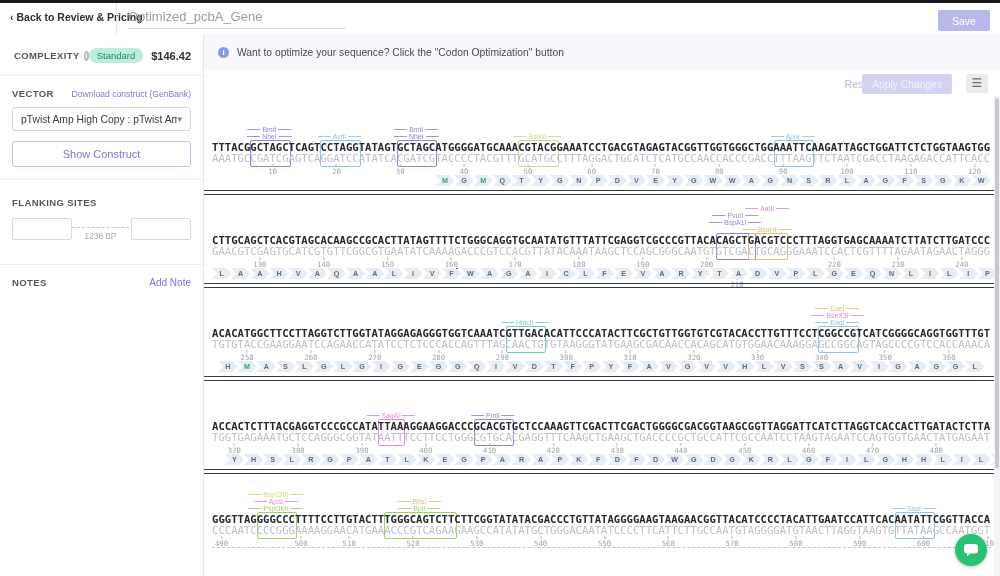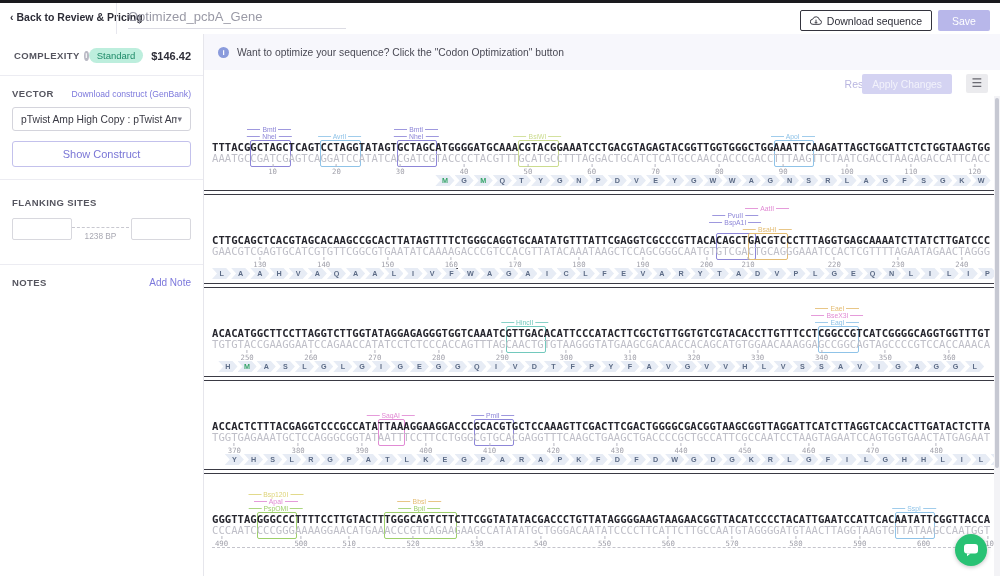--- a/index.html
+++ b/index.html
@@ -87,27 +87,20 @@
 
 <div class="screen">
   <div class="topstrip"></div>
 
   <div class="topbar">
     <div class="back">
       <span class="chev">‹</span><span>Back to Review &amp; Pricing</span>
     </div>
     <div class="vdiv"></div>
     <div class="doc-title">Optimized_pcbA_Gene</div>
-    <div class="btn-dl">
-      <svg width="12" height="10" viewBox="0 0 14 11">
-          <path d="M11 4.2A4 4 0 0 0 3.2 3.4 3 3 0 0 0 3.5 9.4h7a2.6 2.6 0 0 0 .5-5.2z" fill="none" stroke="#33333d" stroke-width="1.1"></path>
-          <path d="M7 4v4M5.4 6.6L7 8.2 8.6 6.6" stroke="#33333d" stroke-width="1.1" fill="none"></path>
-        </svg>
-      <span>Download sequence</span>
-    </div>
     <div class="btn-save">Save</div>
   </div>
 
   <div class="sidebar">
     <div class="side-row cx-row">
       <span class="cap">COMPLEXITY</span>
       <span class="info-i">i</span>
       <span class="badge">Standard</span>
       <span class="price">$146.42</span>
     </div>
@@ -319,21 +312,21 @@
             <div class="num">180</div>
           </div>
           <div class="tick" style="left: 438.785px;">
             <div class="mk"></div>
             <div class="num">190</div>
           </div>
           <div class="tick" style="left: 502.605px;">
             <div class="mk"></div>
             <div class="num">200</div>
           </div>
-          <div class="tick" style="left: 544px;">
+          <div class="tick" style="left: 533px; margin-top: 20px;">
             <div class="mk"></div>
             <div class="num">210</div>
           </div>
           <div class="tick" style="left: 630.245px;">
             <div class="mk"></div>
             <div class="num">220</div>
           </div>
           <div class="tick" style="left: 694.065px;">
             <div class="mk"></div>
             <div class="num">230</div>

